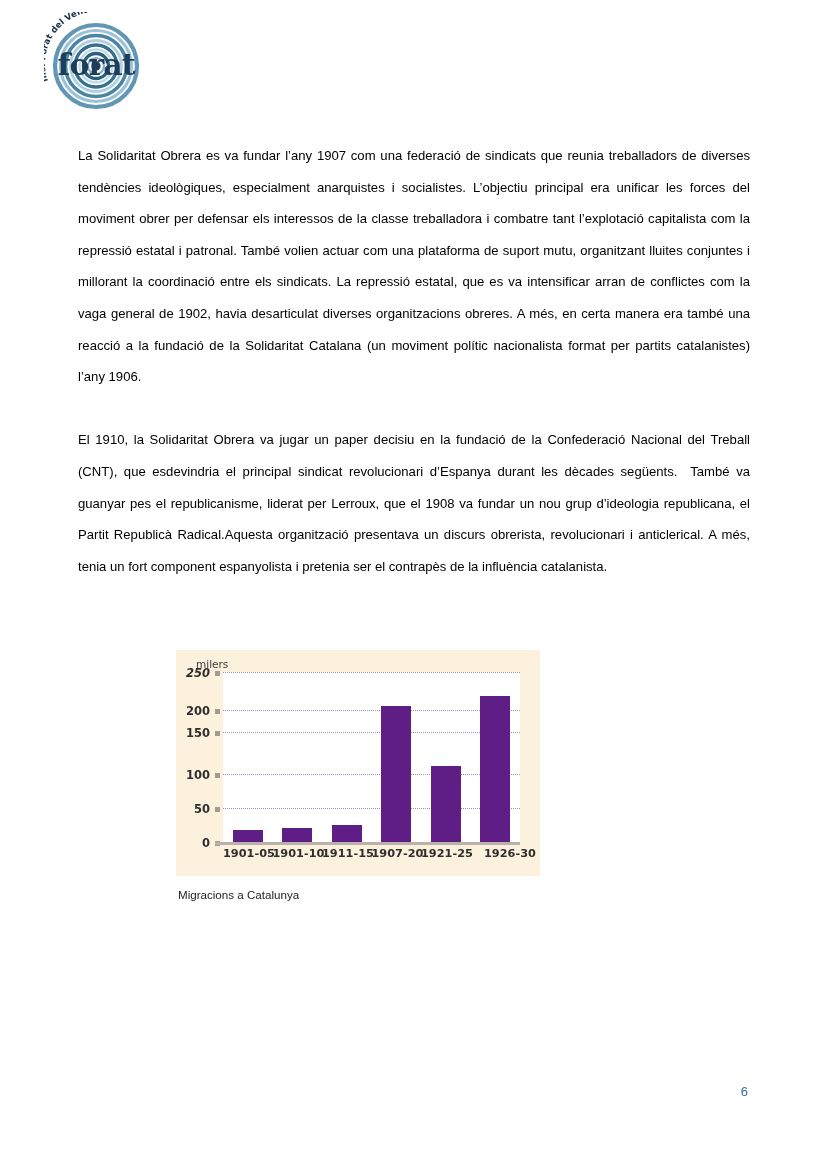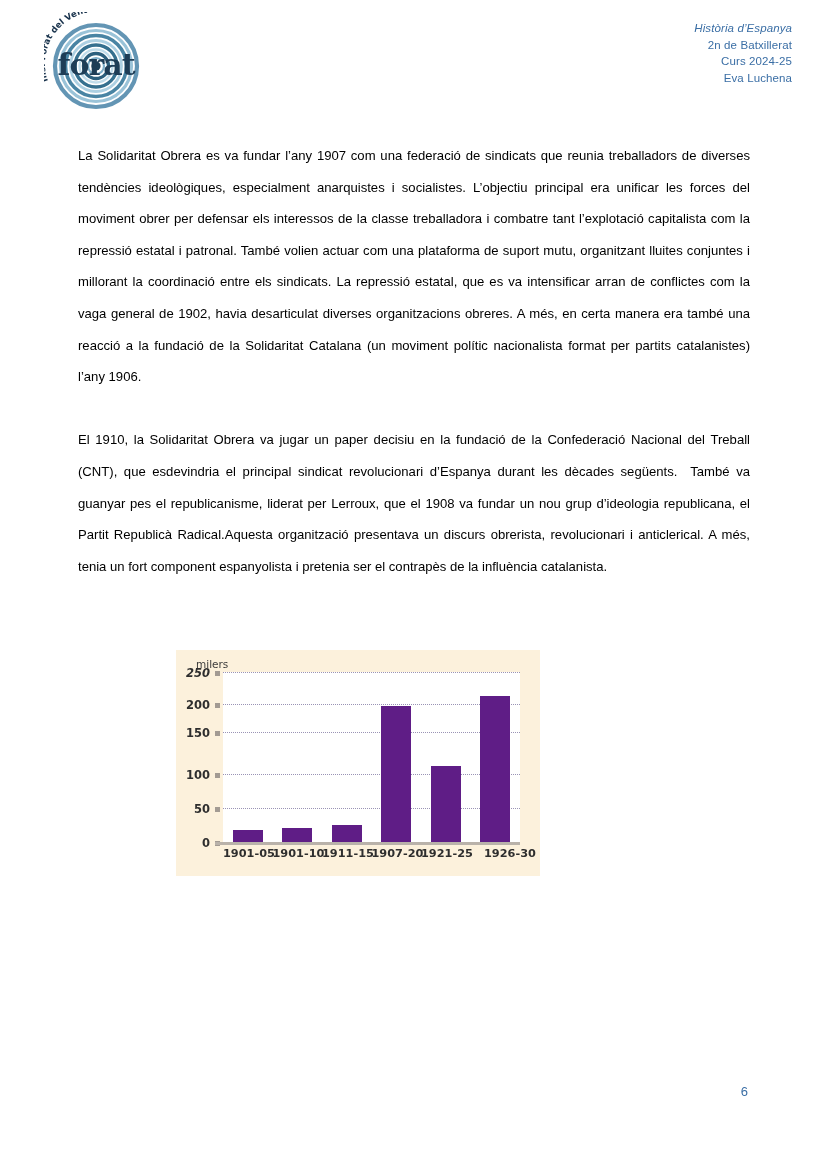--- a/index.html
+++ b/index.html
@@ -181,26 +181,20 @@
       </g>
 
       <text x="52" y="63" text-anchor="middle" font-family="DejaVu Serif, serif" font-size="30" font-weight="bold" fill="#1e3d56" letter-spacing="-1">forat</text>
 
       <text font-family="DejaVu Sans, sans-serif" font-size="8.6" font-weight="bold" fill="#16304a">
         <textPath href="#arcpath" startOffset="4%">Ins. Forat del Vent</textPath>
       </text>
     </svg>
   </div>
 
-  <div class="header-meta">
-    <div class="ln-title">Història d’Espanya</div>
-    <div>2n de Batxillerat</div>
-    <div>Curs 2024-25</div>
-    <div>Eva Luchena</div>
-  </div>
 
 </div>
 
 <div class="content">
   <p class="para">La <b>Solidaritat Obrera</b> es va fundar l’any 1907 com una federació de sindicats que reunia treballadors de diverses tendències ideològiques, especialment anarquistes i socialistes. L’objectiu principal era unificar les forces del moviment obrer per defensar els interessos de la classe treballadora i combatre tant l’explotació capitalista com la repressió estatal i patronal. També volien actuar com una plataforma de suport mutu, organitzant lluites conjuntes i millorant la coordinació entre els sindicats. La repressió estatal, que es va intensificar arran de conflictes com la vaga general de 1902, havia desarticulat diverses organitzacions obreres. A més, en certa manera era també una reacció a la fundació de la Solidaritat Catalana (un moviment polític nacionalista format per partits catalanistes) l’any 1906.</p>
   <div class="para-gap"></div>
   <p class="para">El 1910, la Solidaritat Obrera va jugar un paper decisiu en la fundació de la Confederació Nacional del Treball (CNT), que esdevindria el principal sindicat revolucionari d’Espanya durant les dècades següents.&nbsp; També va guanyar pes el republicanisme, liderat per <b>Lerroux</b>, que el 1908 va fundar un nou grup d’ideologia republicana, el Partit Republicà Radical.Aquesta organització presentava un discurs obrerista, revolucionari i anticlerical. A més, tenia un fort component espanyolista i pretenia ser el contrapès de la influència catalanista.</p>
 </div>
 
 <div class="figure">
@@ -217,21 +211,21 @@
           <div class="ytick-label" style="top: 0px;">50</div>
         </div>
         <div class="gridline" style="top: 102px;">
           <div class="tick-square" style="top: -2px;"></div>
           <div class="ytick-label" style="top: 0px;">100</div>
         </div>
         <div class="gridline" style="top: 60px;">
           <div class="tick-square" style="top: -2px;"></div>
           <div class="ytick-label" style="top: 0px;">150</div>
         </div>
-        <div class="gridline" style="top: 32px; text-decoration: underline;">
+        <div class="gridline" style="top: 38px; text-decoration: underline;">
           <div class="tick-square" style="top: -2px;"></div>
           <div class="ytick-label" style="top: 0px;">200</div>
         </div>
         <div class="gridline" style="top: 0px; font-style: italic;">
           <div class="tick-square" style="top: -2px;"></div>
           <div class="ytick-label" style="top: 0px;">250</div>
         </div>
         <div class="bar" title="1901-05: 17" style="left: 9.75px; width: 30px; height: 11.56px; background: rgb(95, 29, 134);"></div>
         <div class="bar" title="1906-10: 20" style="left: 59.25px; width: 30px; height: 13.6px; background: rgb(95, 29, 134);"></div>
         <div class="bar" title="1911-15: 25" style="left: 108.75px; width: 30px; height: 17px; background: rgb(95, 29, 134);"></div>
@@ -243,15 +237,16 @@
     <div id="xlabels">
         <div class="xtick-label" style="left: 47px; width: 49.5px;">1901-05</div>
         <div class="xtick-label" style="left: 96.5px; width: 49.5px;">1901-10</div>
         <div class="xtick-label" style="left: 146px; width: 49.5px;">1911-15</div>
         <div class="xtick-label" style="left: 195.5px; width: 49.5px;">1907-20</div>
         <div class="xtick-label" style="left: 245px; width: 49.5px;">1921-25</div>
         <div class="xtick-label" style="left: 308px; width: 49.5px;">1926-30</div>
       </div>
   </div>
 
+  <div class="fig-caption">Migracions a Catalunya</div>
 </div>
 
 <div class="page-number">6</div>
 
 </body></html>

